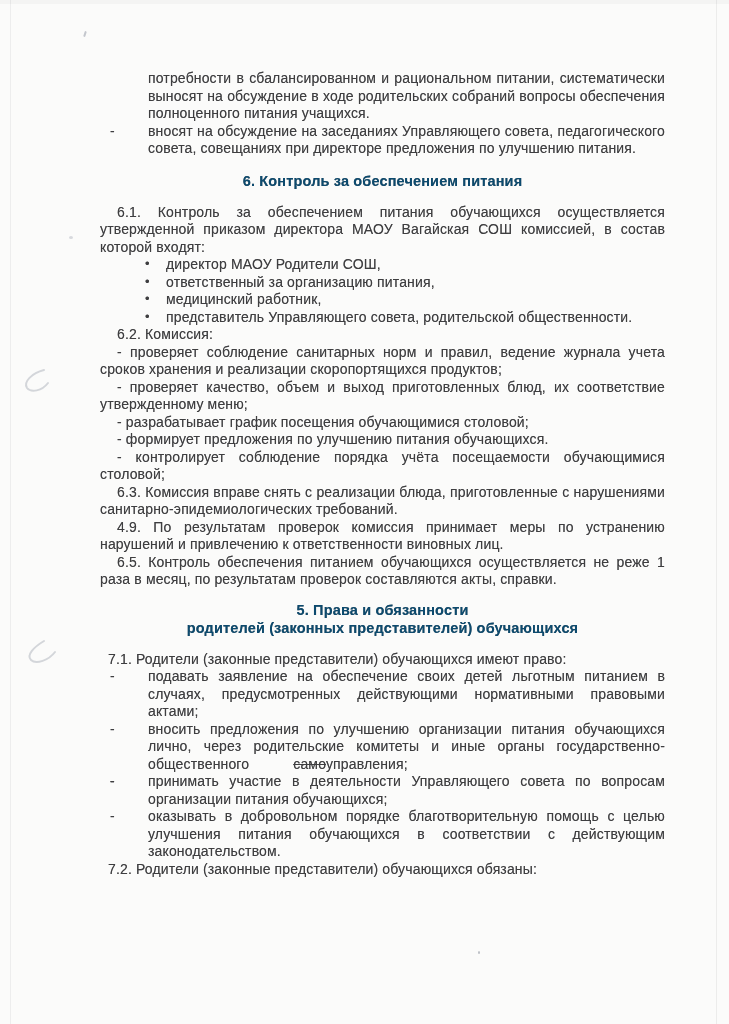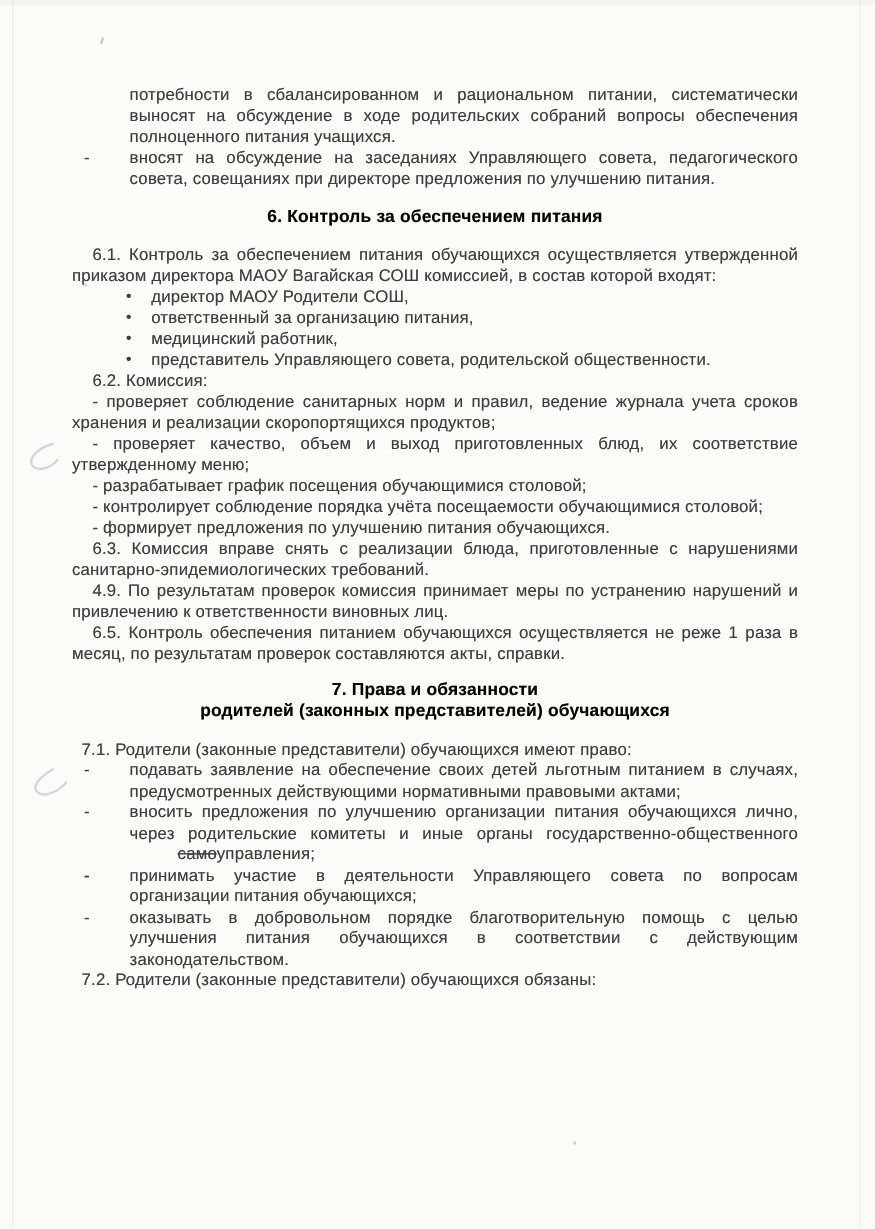--- a/index.html
+++ b/index.html
@@ -13,21 +13,21 @@
   }
   
   .edge-left{position:absolute;left:10px;top:0;width:1px;height:1024px;background:rgba(60,60,70,0.07);}
   .edge-right{position:absolute;left:716px;top:0;width:1px;height:1024px;background:rgba(60,60,70,0.08);}
   .edge-top-shade{position:absolute;left:0;top:0;width:729px;height:4px;background:rgba(120,120,125,0.05);}
 
   .content{
     position:absolute;left:0;top:0;
     box-sizing:border-box;
     width:729px;
-    padding:70px 64px 0 60px;
+    padding:70px 64px 0 100px;
     font-size:14px;
     line-height:17.5px;
     letter-spacing:0.15px;
     text-shadow:0 0 0.5px rgba(62,62,64,0.55);
   }
   p{margin:0;}
   .just{text-align:justify;}
   .ind{text-indent:17px;}
   .ind-sm{text-indent:8px;}
 
@@ -38,21 +38,21 @@
   
   .bullet{position:relative;padding-left:66px;text-align:justify;}
   .bullet .bmark{position:absolute;left:45px;top:-1px;font-size:13px;}
 
   .h{
     margin:14px 0 14px 0;
     font-weight:bold;
     font-size:14.5px;
     line-height:18px;
     text-align:center;
-    color:#000000;
+    color:#0c4a6e;
     text-shadow:0 0 0.5px rgba(46,46,48,0.6);
   }
   .h2wrap{margin:12px 0 14px 0;}
   .h2wrap .h{margin:0;}
 
   s{text-decoration:line-through;text-decoration-thickness:1px;margin-left:40px;}
 
   
   .mark{position:absolute;opacity:0.55;}
   .mark1{left:20px;top:367px;}
@@ -111,29 +111,29 @@
     <div class="bullet">
       <span class="bmark">•</span>
       <span>представитель Управляющего совета, родительской общественности.</span>
     </div>
 
     <p class="just ind">6.2. Комиссия:</p>
 
     <p class="just ind">- проверяет соблюдение санитарных норм и правил, ведение журнала учета сроков хранения и реализации скоропортящихся продуктов;</p>
     <p class="just ind">- проверяет качество, объем и выход приготовленных блюд, их соответствие утвержденному меню;</p>
     <p class="just ind">- разрабатывает график посещения обучающимися столовой;</p>
+    <p class="just ind">- формирует предложения по улучшению питания обучающихся.</p>
     <p class="just ind">- контролирует соблюдение порядка учёта посещаемости обучающимися столовой;</p>
-    <p class="just ind">- формирует предложения по улучшению питания обучающихся.</p>
 
     <p class="just ind">6.3. Комиссия вправе снять с реализации блюда, приготовленные с нарушениями санитарно-эпидемиологических требований.</p>
     <p class="just ind">4.9. По результатам проверок комиссия принимает меры по устранению нарушений и привлечению к ответственности виновных лиц.</p>
     <p class="just ind">6.5. Контроль обеспечения питанием обучающихся осуществляется не реже 1 раза в месяц, по результатам проверок составляются акты, справки.</p>
 
     <div class="h2wrap">
-      <p class="h">7. Права и обязанности</p>
+      <p class="h">5. Права и обязанности</p>
       <p class="h">родителей (законных представителей) обучающихся</p>
     </div>
 
     <p class="just ind-sm">7.1. Родители (законные представители) обучающихся имеют право:</p>
 
     <div class="hang">
       <span class="marker">-</span>
       <span>подавать заявление на обеспечение своих детей льготным питанием в случаях, предусмотренных действующими нормативными правовыми актами;</span>
     </div>
     <div class="hang">

